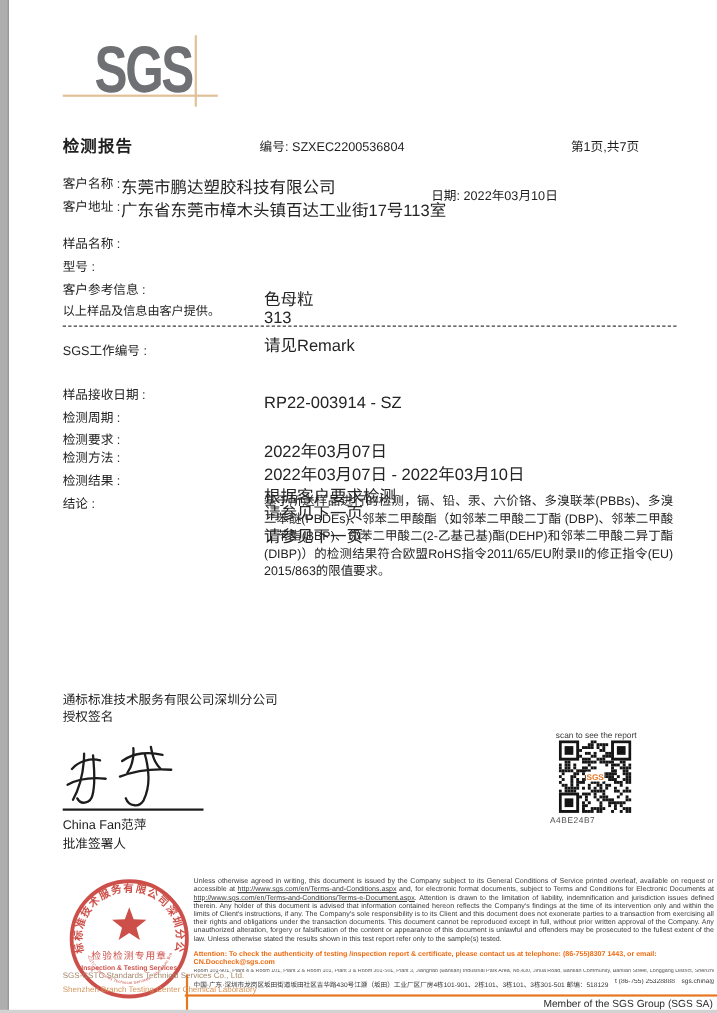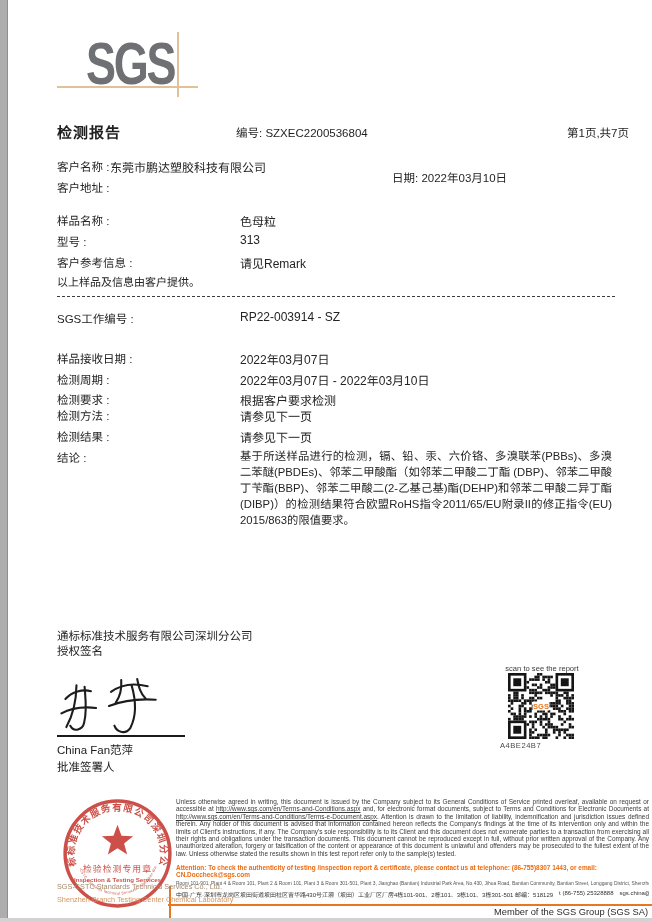--- a/index.html
+++ b/index.html
@@ -14,27 +14,27 @@
   
   .logo-text{left:86px;top:40px;font-size:60px;line-height:47px;font-weight:bold;color:#6f7073;
     letter-spacing:-3px;transform:scaleX(.75);transform-origin:left top;}
   .logo-hline{left:57px;top:86px;width:141px;height:2px;background:#e2c098;}
   .logo-vline{left:177px;top:32px;width:2px;height:65px;background:#e2c098;}
   
   .doc-title{left:57px;top:121px;font-size:15px;font-weight:bold;color:#1f1f1f;letter-spacing:1px;}
   .hdr{font-size:11.5px;color:#1f1f1f;}
   .hdr-no{left:236px;top:124px;}
   .hdr-date{left:392px;top:124px;margin-top:45px;}
-  .hdr-page{left:519px;top:124px;margin-left:48px;}
+  .hdr-page{left:519px;top:124px;}
   
   .row{left:0;top:0;width:652px;height:17px;}
   .row .lbl{position:absolute;left:57px;font-size:11.5px;color:#242424;white-space:nowrap;}
-  .row .val{position:absolute;font-size:12px;color:#242424;white-space:nowrap;}
+  .row .val{position:absolute;font-size:15px;color:#242424;white-space:nowrap;}
   .col-a .val{left:110px;}
-  .col-b .val{left:240px;}
+  .col-b .val{left:240px;margin-top:48px;}
   .note-line{left:57px;font-size:11px;color:#242424;}
   .divider{left:57px;top:296px;width:558px;height:0;border-top:1.6px dashed #3c3c3c;}
   
   .concl-lbl{left:57px;top:449px;font-size:11.5px;color:#242424;}
   .concl-txt{left:240px;top:449px;width:372px;font-size:11.3px;line-height:15.9px;color:#242424;text-align:justify;}
   
   .sign-co{left:57px;top:627px;font-size:11.5px;color:#242424;}
   .sign-auth{left:57px;top:642px;font-size:11.5px;color:#242424;}
   .sig-svg{left:52px;top:674px;transform:rotate(-4deg);}
   .sig-line{left:57px;top:735px;width:128px;height:2px;background:#1b1b1b;}
@@ -77,20 +77,21 @@
   <div class="abs hdr hdr-no"><span>编号:</span> <span>SZXEC2200536804</span></div>
   <div class="abs hdr hdr-date"><span>日期:</span> <span>2022年03月10日</span></div>
   <div class="abs hdr hdr-page">第1页,共7页</div>
 
   <div class="abs row col-a" style="top:158px">
     <span class="lbl">客户名称 :</span>
     <span class="val">东莞市鹏达塑胶科技有限公司</span>
   </div>
   <div class="abs row col-a" style="top:179px">
     <span class="lbl">客户地址 :</span>
+    <span class="val">广东省东莞市樟木头镇百达工业街17号113室</span>
   </div>
 
   <div class="abs row col-b" style="top:212px">
     <span class="lbl">样品名称 :</span>
     <span class="val">色母粒</span>
   </div>
   <div class="abs row col-b" style="top:233px">
     <span class="lbl">型号 :</span>
     <span class="val">313</span>
   </div>

